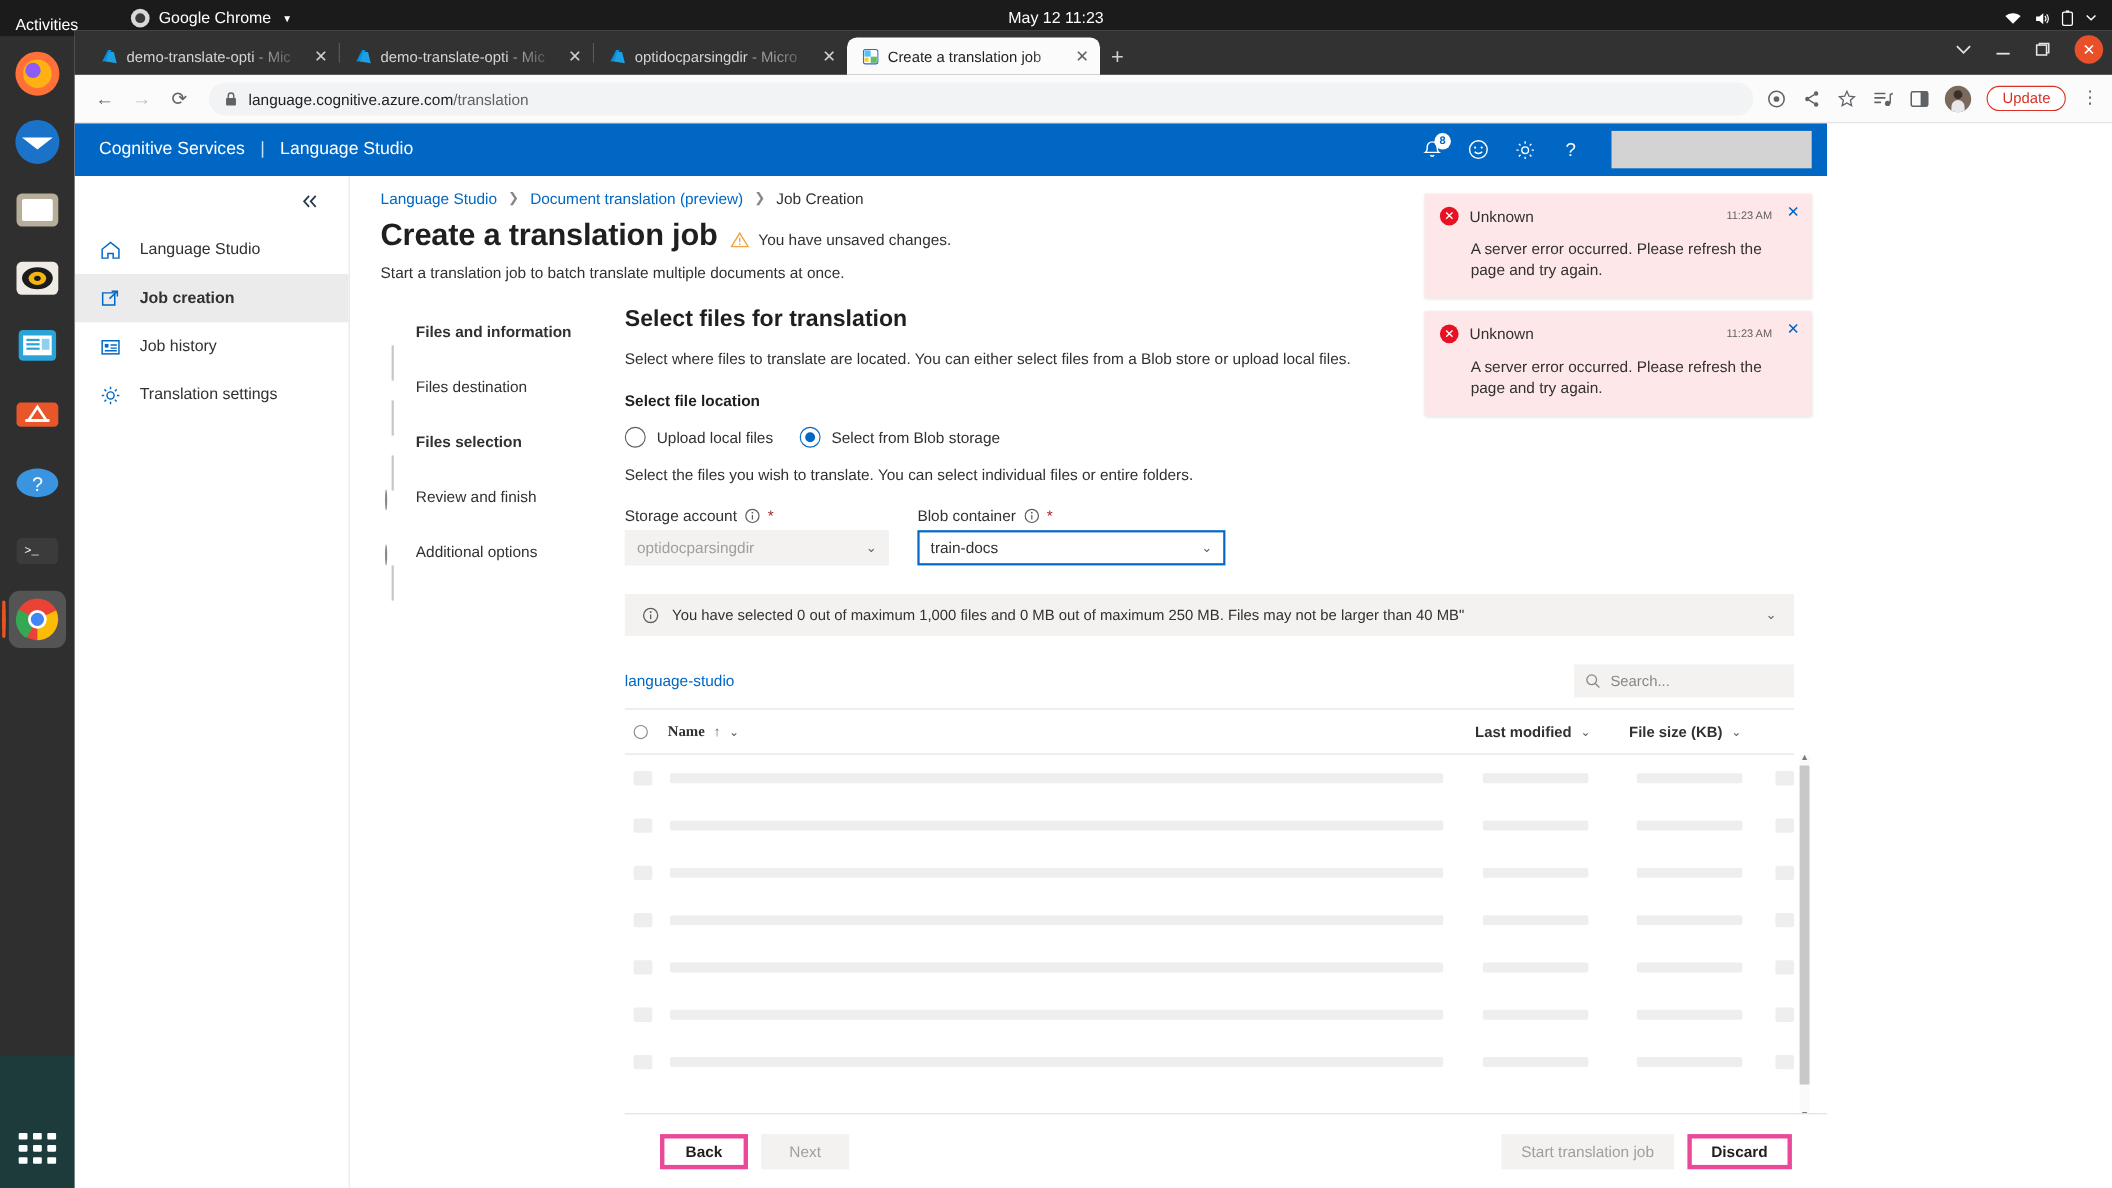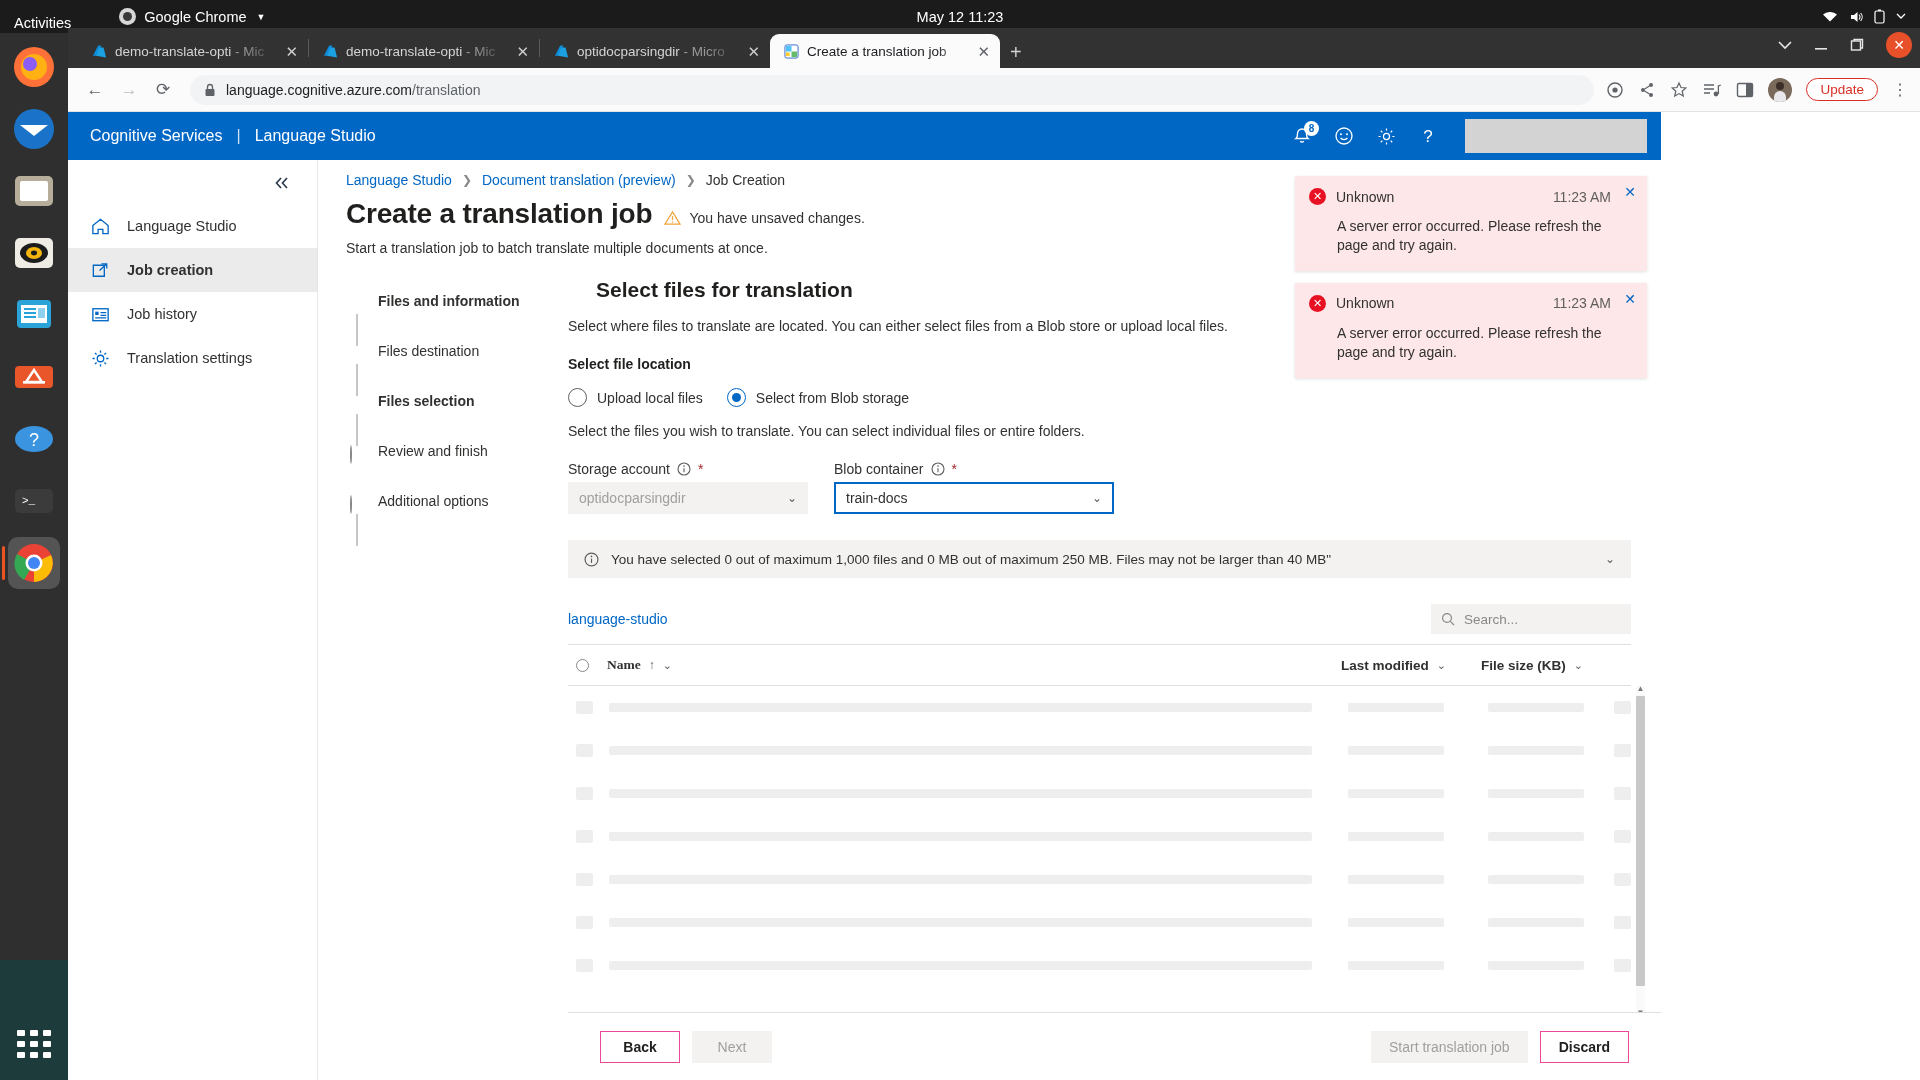--- a/index.html
+++ b/index.html
@@ -142,21 +142,21 @@
   .step .connector.blue { background: #0067c5; }
   .circle-done { width: 14px; height: 14px; border-radius: 50%; background: #0067c5; position: relative; }
   .circle-done::after { content:""; position:absolute; left:3px; top:4px; width:6px; height:3px;
     border-left: 1.6px solid #fff; border-bottom: 1.6px solid #fff; transform: rotate(-45deg);}
   .circle-filled { width: 14px; height: 14px; border-radius: 50%; background: #0067c5; }
   .dot-small { width: 6px; height: 6px; border-radius: 50%; background: #0067c5; margin: 4px; }
   .dot-small.gray { background: #8a8886; }
   .circle-empty { width: 13px; height: 13px; border-radius: 50%; border: 1.5px solid #8a8886; }
 
   .main { flex: 1; padding-right: 30px; }
-  .main h2 { font-size: 21px; color: #201f1e; font-weight: bold; margin-bottom: 16px; margin-left: 28px; }
+  .main h2 { font-size: 21px; color: #201f1e; font-weight: bold; margin-bottom: 16px; }
   .p { font-size: 14px; color: #323130; }
   .section-label { font-size: 14px; font-weight: bold; color: #201f1e; margin-top: 22px; }
   .radio-row { display: flex; align-items: center; gap: 14px; margin-top: 16px; }
   .radio { display: flex; align-items: center; gap: 10px; font-size: 14px; color: #323130; }
   .ro { width: 19px; height: 19px; border-radius: 50%; border: 1px solid #605e5c; }
   .ro.on { border: 1px solid #0067c5; position: relative; }
   .ro.on::after { content:""; position:absolute; left:4px; top:4px; width:9px; height:9px; border-radius:50%; background:#0067c5; }
   .hint { font-size: 14px; color: #323130; margin-top: 16px; }
 
   .fields { display: flex; gap: 26px; margin-top: 22px; }
@@ -196,33 +196,33 @@
   .sk.tail { width: 17px; height: 13px; margin-left: 30px; }
   .scroll-track { position: absolute; right: -14px; top: 0; width: 9px; height: 340px; background: #fafafa; }
   .scroll-thumb { position: absolute; right: -14px; top: 10px; width: 9px; height: 290px; background: #c8c8c8; border-radius: 1px; }
   .scroll-arrow { position: absolute; right: -14px; font-size: 8px; color: #7a7a7a; text-align: center; width: 9px; }
 
   .footerbar {
     position: absolute; left: 250px; right: 0; bottom: 0; height: 68px; background: #fff;
     border-top: 1px solid #e1dfdd; display: flex; align-items: center; padding: 0 32px;
   }
   .btn { height: 32px; min-width: 80px; padding: 0 18px; font-size: 14px; display: flex;
-    align-items: center; justify-content: center; background: #fff; border: 1px solid #ec4899; font-weight: bold; color:#201f1e;}
+    align-items: center; justify-content: center; background: #fff; border: 4px solid #ec4899; font-weight: bold; color:#201f1e;}
   .btn.ghost { border: none; background: #f3f2f1; color: #a19f9d; font-weight: normal; }
   .btn + .btn { margin-left: 12px; }
   .spacer { flex: 1; }
 
   
   .toasts { position: absolute; right: 14px; top: 64px; width: 352px; }
   .toast { background: #fde7e9; margin-bottom: 12px; padding: 12px 14px 16px 14px; position: relative;
     box-shadow: 0 1px 3px rgba(0,0,0,.12); }
   .toast-head { display: flex; align-items: center; gap: 10px; font-size: 14px; color: #323130; }
   .err-icon { width: 17px; height: 17px; border-radius: 50%; background: #e81123; color: #fff; font-size: 11px;
     display: flex; align-items: center; justify-content: center; flex: none;}
-  .toast-time { margin-left: auto; font-size: 14px; color: #605e5c; padding-right: 22px; }
+  .toast-time { margin-left: auto; font-size: 10px; color: #605e5c; padding-right: 22px; }
   .toast-close { position: absolute; right: 11px; top: 8px; color: #0067c5; font-size: 14px; }
   .toast-body { font-size: 14px; color: #323130; margin-top: 12px; padding-left: 28px; line-height: 1.35; }
 </style>
 </head>
 <body>
 
 <div class="gnome-bar">
   <span class="gnome-activities">Activities</span>
   <span class="gnome-app">
     <span class="gnome-app-icon"></span>

